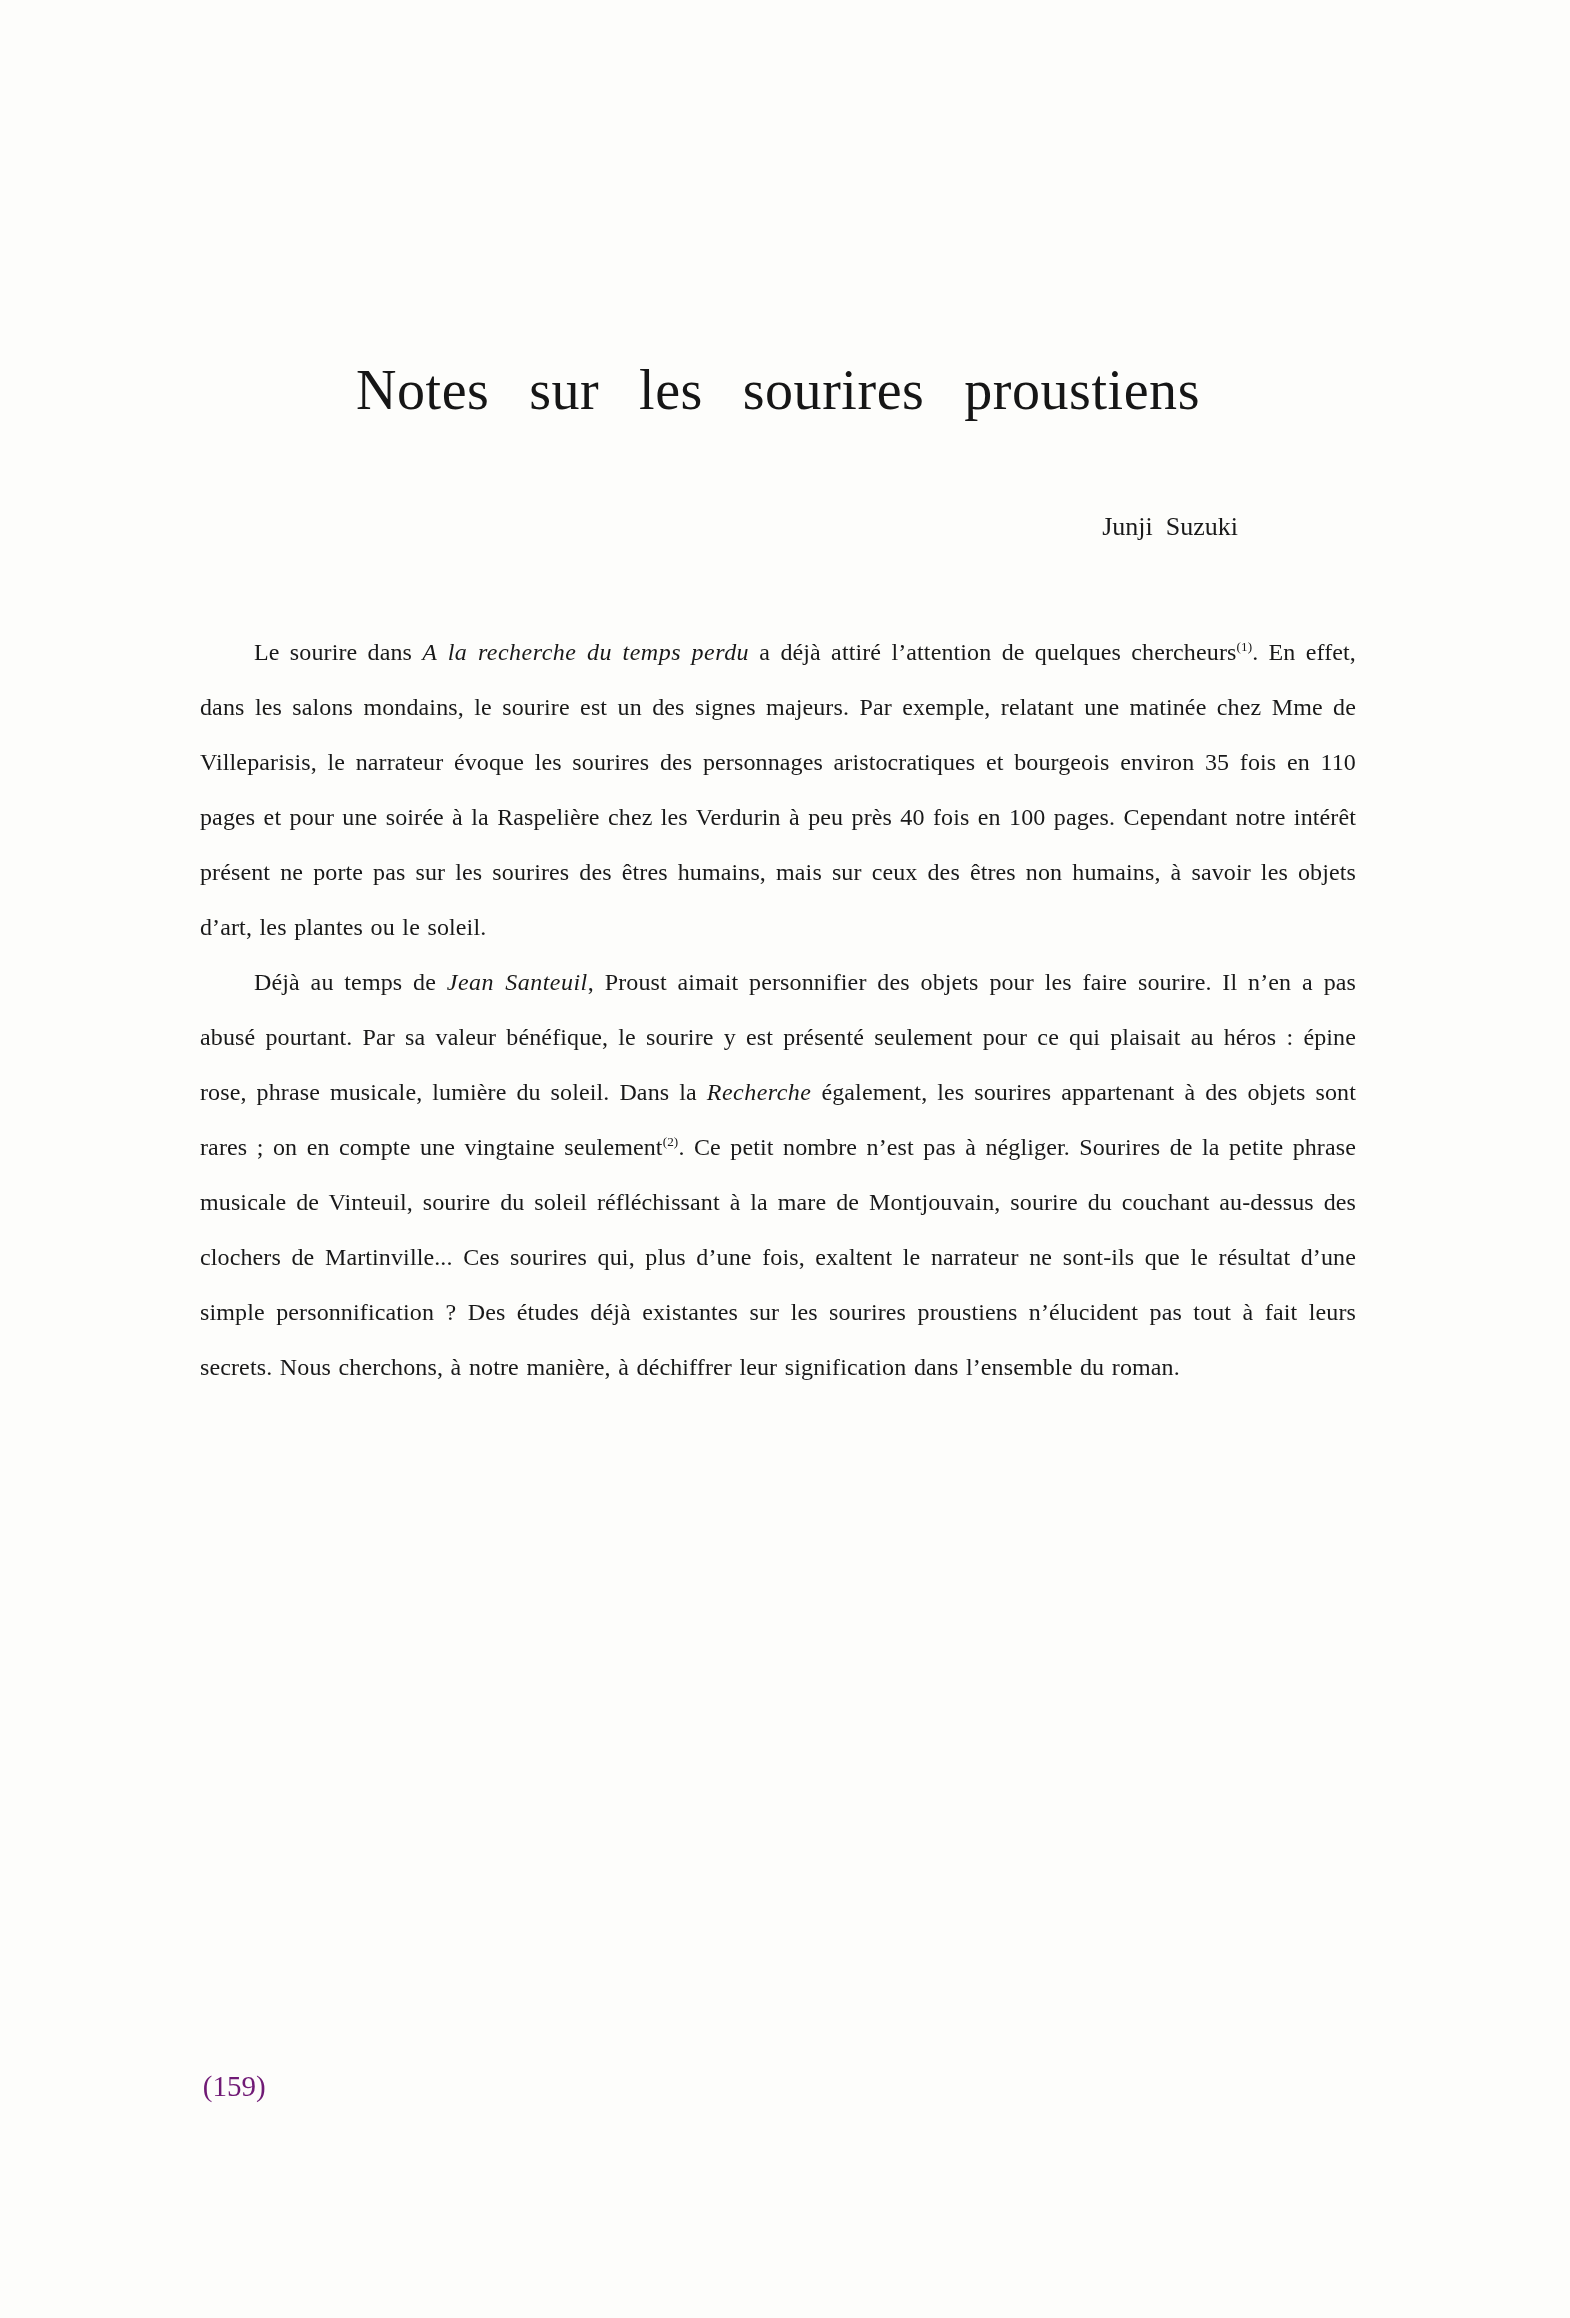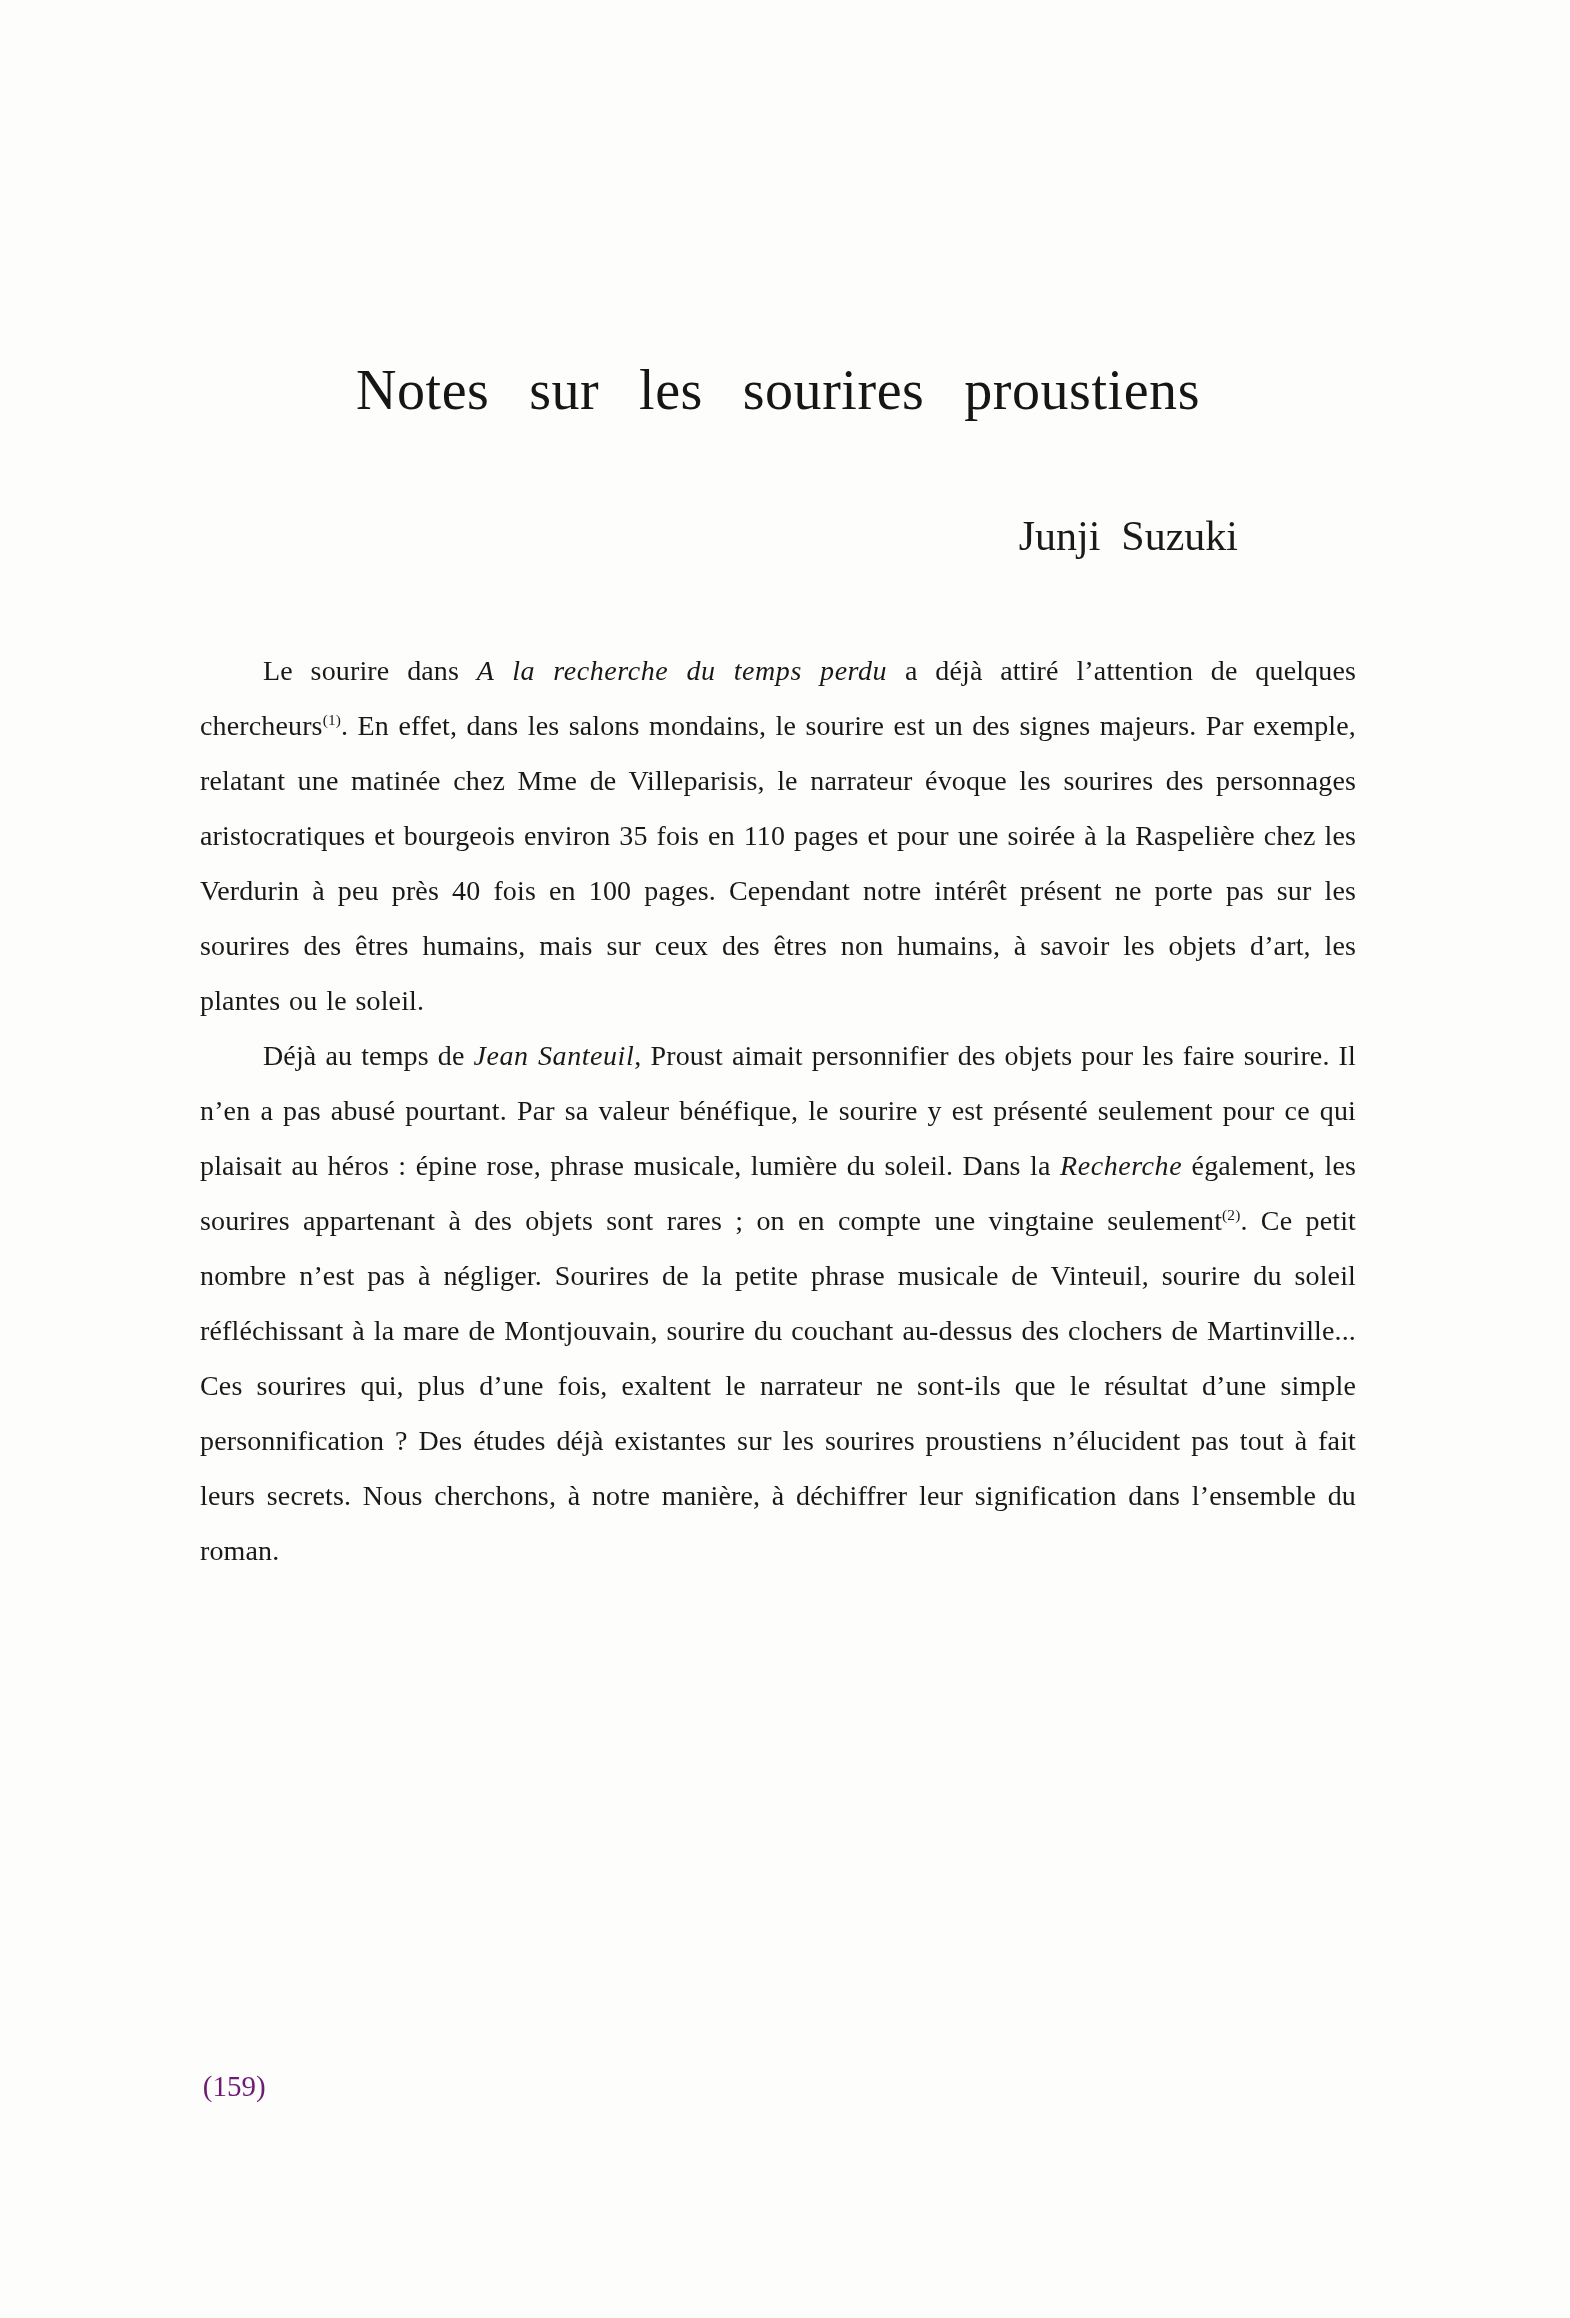--- a/index.html
+++ b/index.html
@@ -29,27 +29,27 @@
     font-size: 56px;
     font-weight: 400;
     letter-spacing: 0.01em;
     word-spacing: 0.45em;
     color: #161616;
   }
   .author {
     margin-top: 90px;
     text-align: right;
     padding-right: 118px;
-    font-size: 42px;
+    font-size: 26px;
     word-spacing: 0.25em;
     color: #1a1a1a;
   }
   .body-text {
     margin-top: 83px;
-    font-size: 28px;
+    font-size: 24px;
     line-height: 55px;
     text-align: justify;
     letter-spacing: 0.005em;
     word-spacing: 0.06em;
     color: #191919;
   }
   .body-text p {
     margin: 0;
     text-indent: 2.25em;
   }

